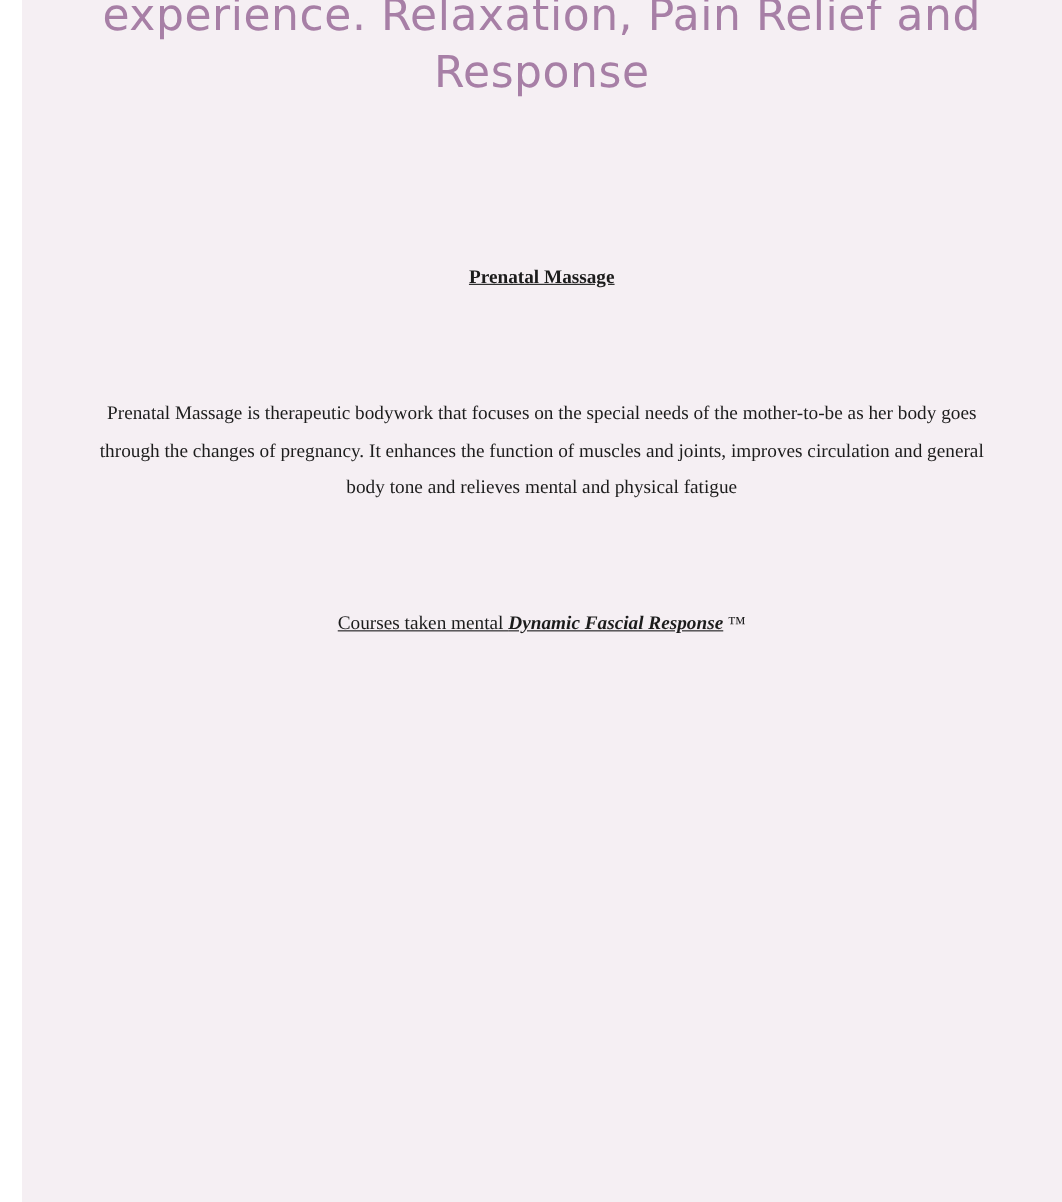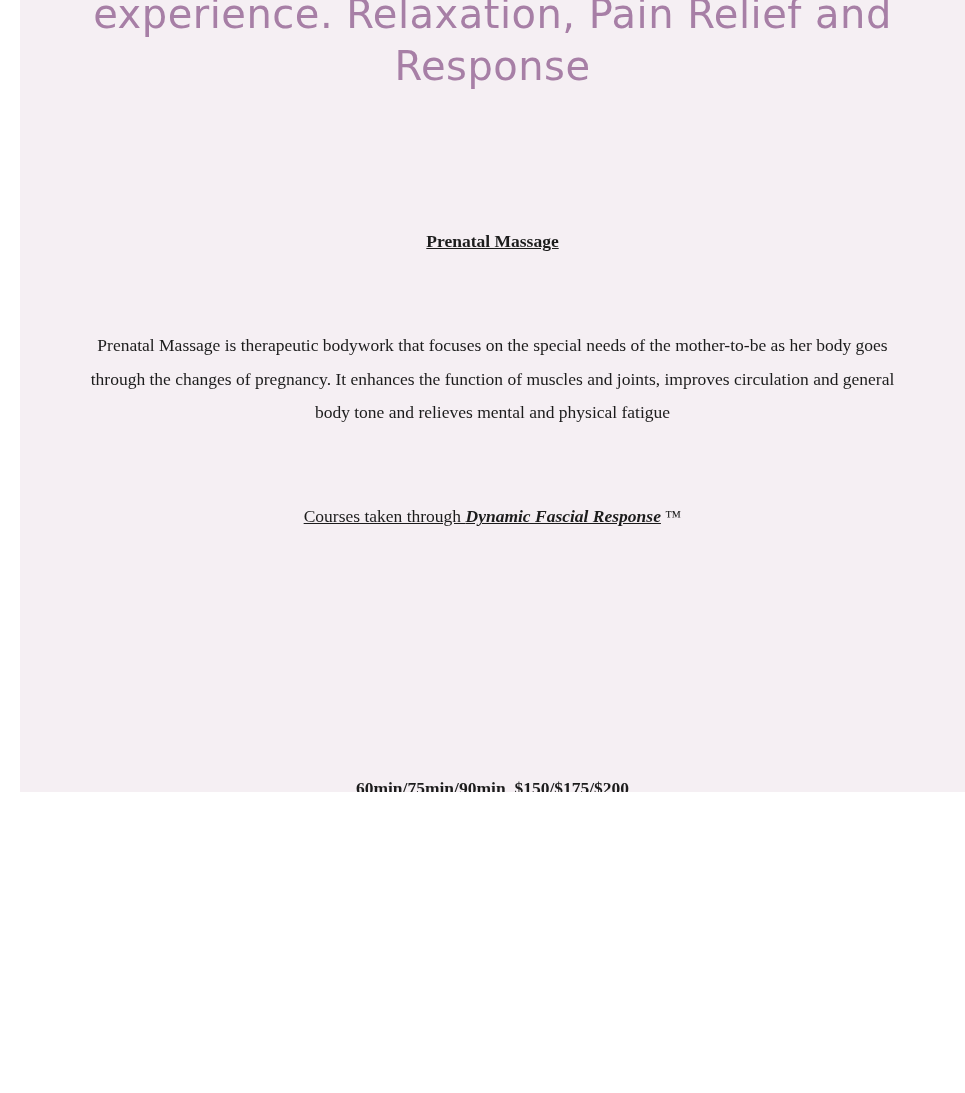--- a/index.html
+++ b/index.html
@@ -1,21 +1,21 @@
 <!DOCTYPE html>
 <html><head>
 <meta charset="utf-8">
 <style>
   html, body { margin: 0; padding: 0; }
   body { background: #ffffff; font-family: "Liberation Serif", serif; }
 
   .page {
     position: relative;
     width: 965px;
-    height: 792px;
+    height: 1093px;
     overflow: hidden;
     background: #5eead4;
   }
 
   .left-gutter {
     position: absolute;
     left: 0; top: 0;
     width: 20px; height: 100%;
     background: #ffffff;
   }
@@ -42,21 +42,21 @@
 
   .content {
     width: 830px;
     margin: 31px auto 0 auto;
     text-align: center;
     font-size: 17.5px;
     line-height: 33.4px;
     color: #1c1c1c;
     white-space: pre-wrap;
   }
-  .content p { margin: 2px; padding: 0; }
+  .content p { margin: 12px; padding: 0; }
 
   .b { font-weight: bold; }
   .u { text-decoration: underline; }
   .i { font-style: italic; }
   .tm { font-size: 0.95em; }
 
   .sp { height: 33.4px; }
 </style>
 </head>
 <body>
@@ -68,25 +68,24 @@
 
     <h1 class="hero">
       <span class="hero-line">experience. Relaxation, Pain Relief and</span>
       <span class="hero-line">Response</span>
     </h1>
 
     <div class="content">
 
       <p><span class="b u">Prenatal Massage</span></p>
       <p>Prenatal Massage is therapeutic bodywork that focuses on the special needs of the mother-to-be as her body goes through the changes of pregnancy. It enhances the function of muscles and joints, improves circulation and general body tone and relieves mental and physical fatigue</p>
-      <p><span class="u">Courses taken through </span><span class="b i u">Dynamic Fascial Response</span><span class="tm"> ™</span></p>
+      <p><span class="u">Courses taken mental </span><span class="b i u">Dynamic Fascial Response</span><span class="tm"> ™</span></p>
 
       <div class="sp"></div>
 
-      <p class="b">60min/75min/90min  $150/$175/$200</p>
 
       <div class="sp"></div>
 
       
       
       
 
       
 
       

